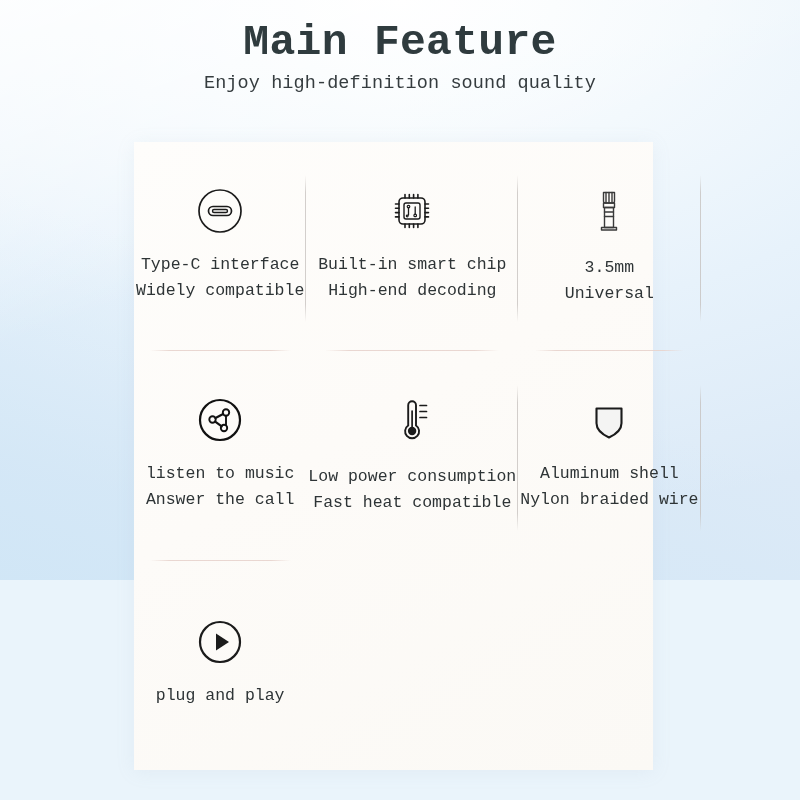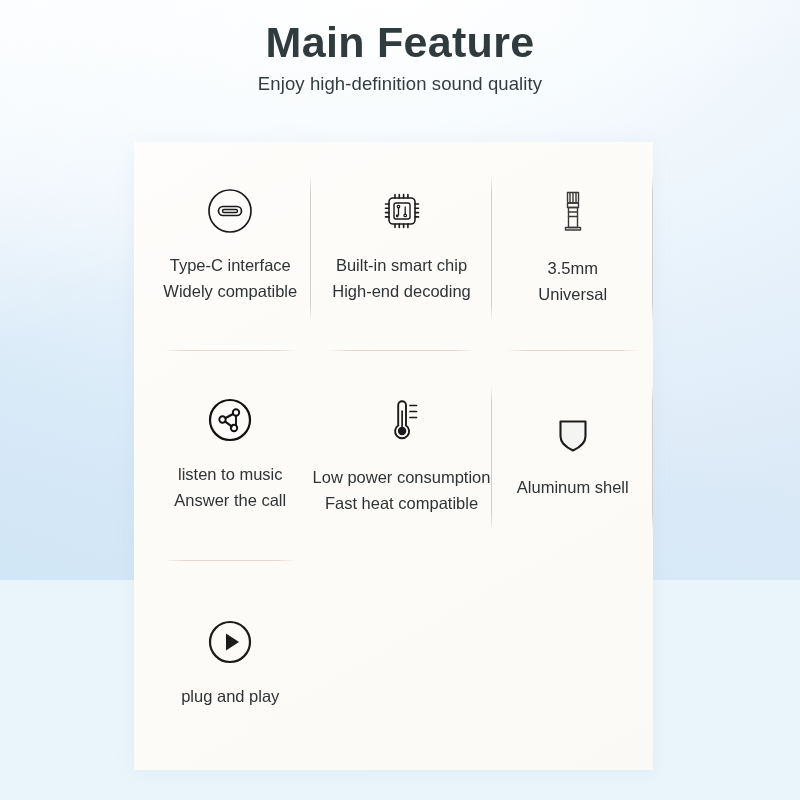--- a/index.html
+++ b/index.html
@@ -13,20 +13,21 @@
     font-family: "Liberation Sans", sans-serif;
     background: #eaf4fb;
   }
 
   #page {
     position: relative;
     width: 800px;
     height: 580px;
     background:
       radial-gradient(ellipse 120% 90% at 50% 0%, #ffffff 0%, #f3f9fd 32%, #e7f2fb 62%, #dceaf7 100%);
+    font-family: Liberation Mono, monospace;
   }
   
   #page::before {
     content: "";
     position: absolute;
     inset: 0;
     background:
       linear-gradient(160deg, rgba(255,255,255,0.85) 0%, rgba(255,255,255,0.0) 40%),
       linear-gradient(20deg, rgba(205,229,246,0.75) 0%, rgba(205,229,246,0.0) 45%);
     pointer-events: none;
@@ -65,21 +66,20 @@
     box-shadow: 0 2px 18px rgba(150,170,190,0.10);
     z-index: 2;
   }
 
   .grid {
     position: absolute;
     inset: 0;
     display: grid;
     grid-template-columns: 1fr 1fr 1fr;
     grid-template-rows: 1fr 1fr 1fr;
-    padding-left: 16px;
   }
 
   .cell {
     position: relative;
     display: flex;
     flex-direction: column;
     align-items: center;
     justify-content: center;
     padding: 6px 2px 10px;
     box-sizing: border-box;
@@ -226,20 +226,21 @@
       </div>
 
       <div class="cell vdiv">
         <span class="icon">
           <svg width="50" height="50" viewBox="0 0 50 50" fill="none" stroke="#1b1b1b" stroke-width="2.1" stroke-linejoin="round">
             <path d="M12.5 13.5h25v14.8c0 6.3-5.5 11-12.5 14.2-7-3.2-12.5-7.9-12.5-14.2z" fill="#f4f4f3"></path>
           </svg>
         </span>
         <div class="lines">
           <span class="l1">Aluminum shell</span>
+          <span class="l2">Nylon braided wire</span>
         </div>
       </div>
 
       <div class="cell">
         <span class="icon">
           <svg width="50" height="50" viewBox="0 0 50 50" fill="none" stroke="#1b1b1b" stroke-width="2.2">
             <circle cx="25" cy="25" r="20"></circle>
             <path d="M21 16.5l13 8.5-13 8.5z" fill="#1b1b1b" stroke="none"></path>
           </svg>
         </span>

